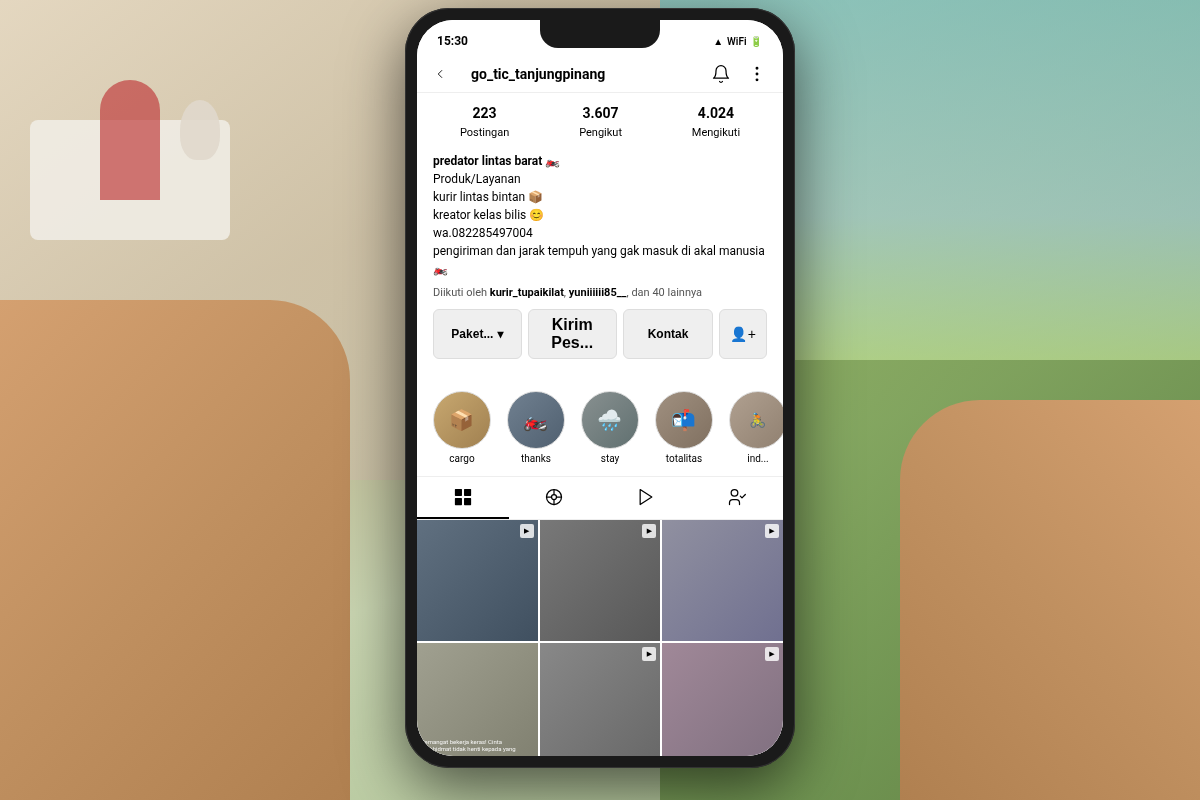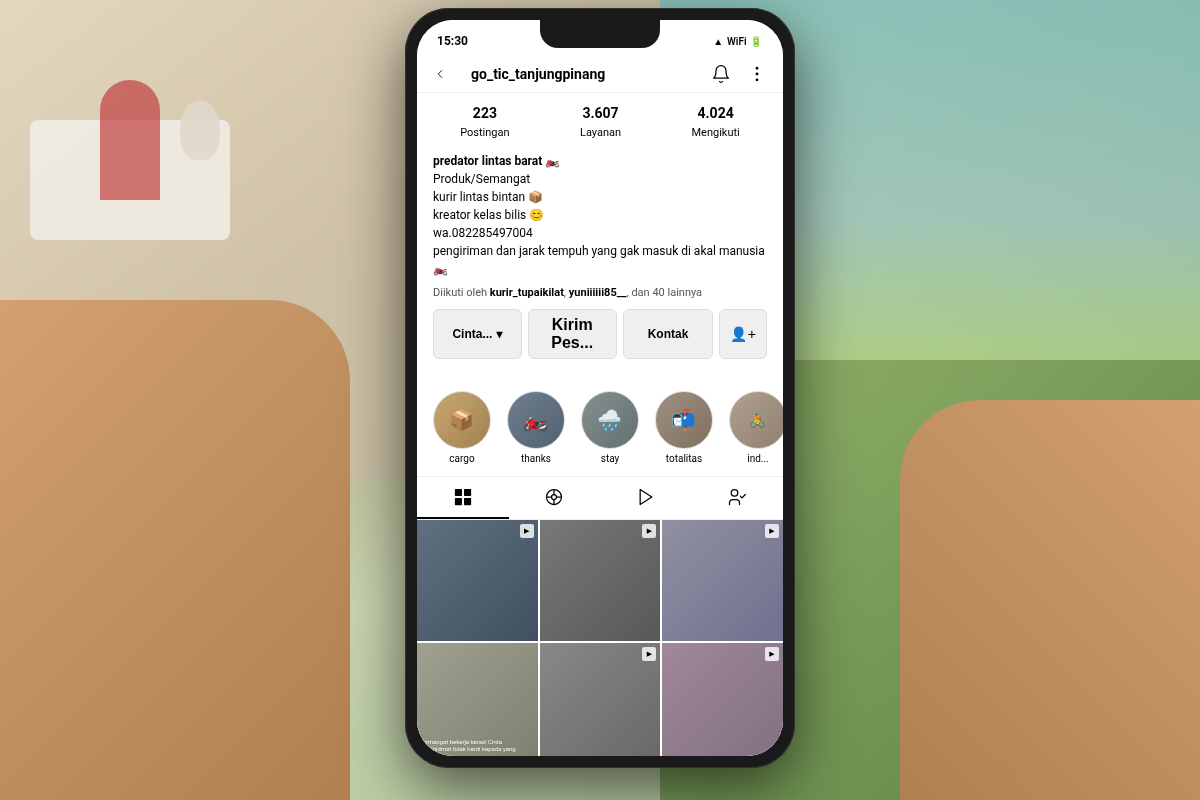--- a/index.html
+++ b/index.html
@@ -515,45 +515,45 @@
 
       <div class="profile-section">
         <div class="profile-top">
           <div class="profile-stats">
             <div class="stat-item">
               <span class="stat-number">223</span>
               <span class="stat-label">Postingan</span>
             </div>
             <div class="stat-item">
               <span class="stat-number">3.607</span>
-              <span class="stat-label">Layanan</span>
+              <span class="stat-label">Pengikut</span>
             </div>
             <div class="stat-item">
               <span class="stat-number">4.024</span>
               <span class="stat-label">Mengikuti</span>
             </div>
           </div>
         </div>
 
         <div class="profile-bio">
           <span class="bio-name">predator lintas barat 🏍️</span><br>
-          <span>Produk/Semangat</span><br>
+          <span>Produk/Layanan</span><br>
           <span>kurir lintas bintan 📦</span><br>
           <span>kreator kelas bilis 😊</span><br>
           <span>wa.082285497004</span><br>
           <span>pengiriman dan jarak tempuh yang gak masuk di akal manusia 🏍️</span>
         </div>
 
         <div class="profile-followed">
           Diikuti oleh <span>kurir_tupaikilat</span>, <span>yuniiiiii85__</span>, dan 40 lainnya
         </div>
 
         <div class="action-buttons">
           <button class="btn-follow">
-            <span>Cinta...</span>
+            <span>Paket...</span>
             <span>▾</span>
           </button>
           <button class="btn-message">
             <span>Kirim Pes...</span>
           </button>
           <button class="btn-contact">
             <span>Kontak</span>
           </button>
           <button class="btn-add">
             <span>👤+</span>

